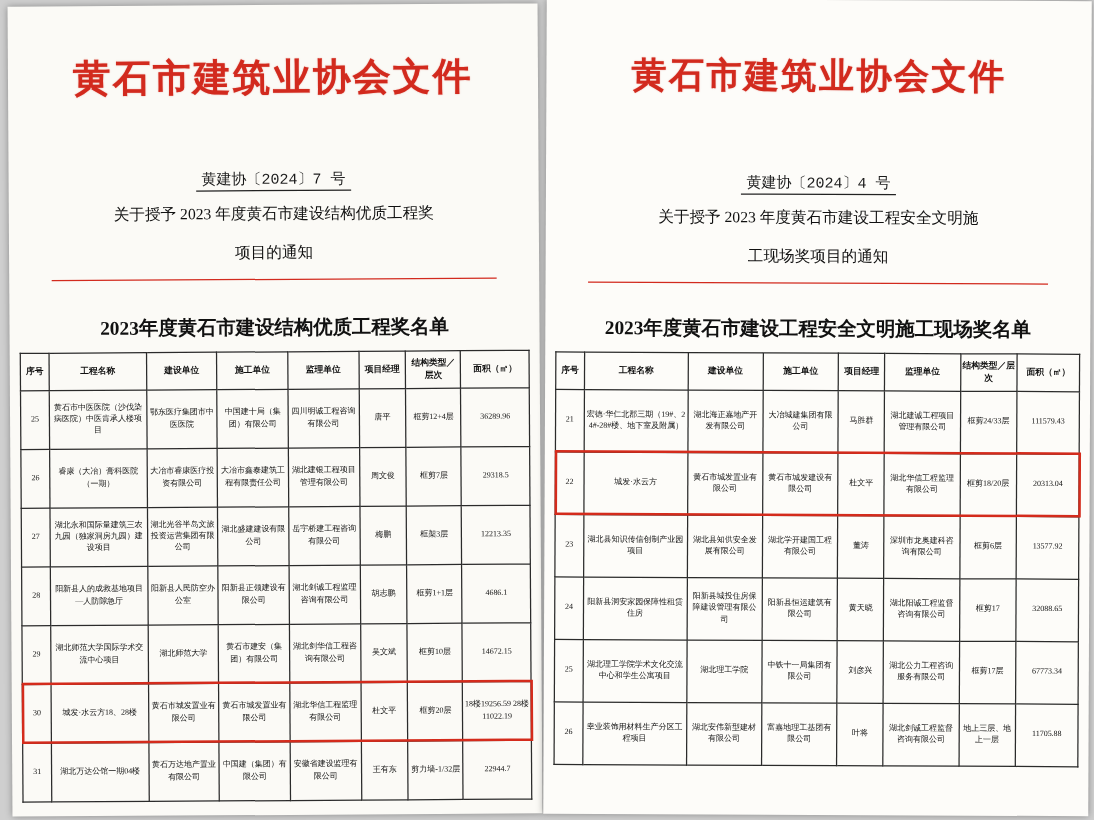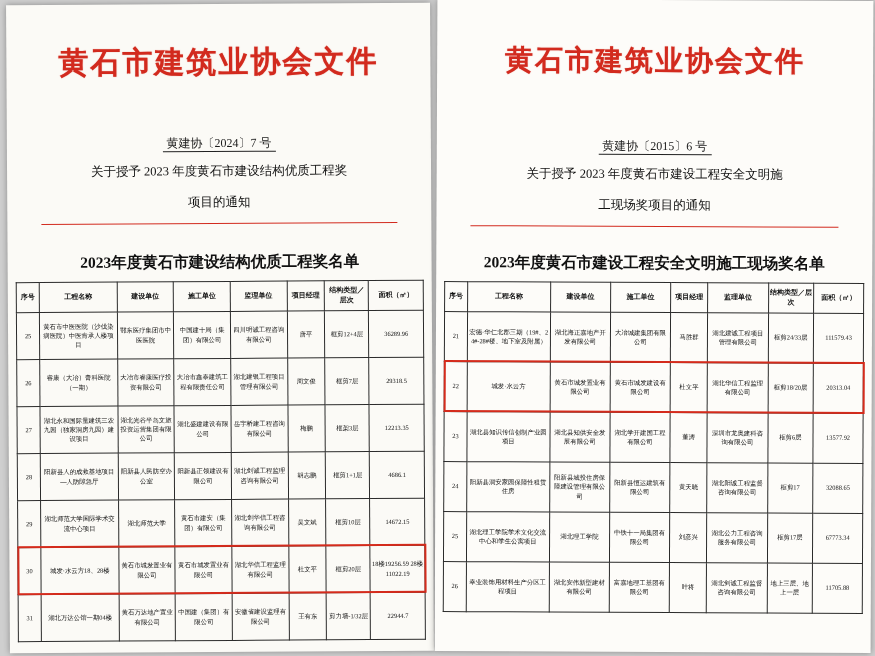--- a/index.html
+++ b/index.html
@@ -40,20 +40,21 @@
     text-align:center;
     font-size:12px;
     margin-top:52px;
     color:#1b1b1b;
     position:relative;
   }
   #doc-right .doc-number{margin-top:58px;}
   .doc-number span{
     border-bottom:1px solid #222;
     padding:0 4px 1px 4px;
+    font-family:Liberation Mono, monospace;
   }
   .red-rule{
     height:1px;background:#d22a1e;margin:9px 34px 0 34px;
   }
   .doc-title{
     text-align:center;
     font-size:12.5px;
     line-height:1.85;
     margin:8px 34px 0 34px;
     color:#111;
@@ -204,21 +205,21 @@
         <td>剪力墙-1/32层</td>
         <td>22944.7</td>
       </tr>
     </tbody>
   </table>
 </div>
 
 <div class="page" id="doc-right">
   <div class="doc-header">黄石市建筑业协会文件</div>
   <div class="doc-number">
-    <span>黄建协〔2015〕6 号</span>
+    <span>黄建协〔2024〕4 号</span>
   </div>
   <div class="doc-title">关于授予 2023 年度黄石市建设工程安全文明施</div>
   <div class="doc-title">工现场奖项目的通知</div>
   <div class="red-rule"></div>
 
   <div class="table-caption">2023年度黄石市建设工程安全文明施工现场奖名单</div>
 
   <table class="awards">
     <colgroup>
       <col style="width:22px">

